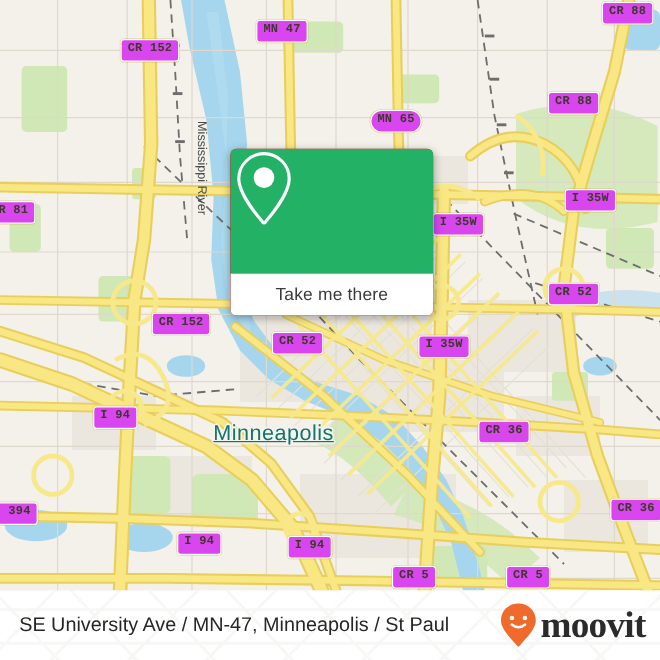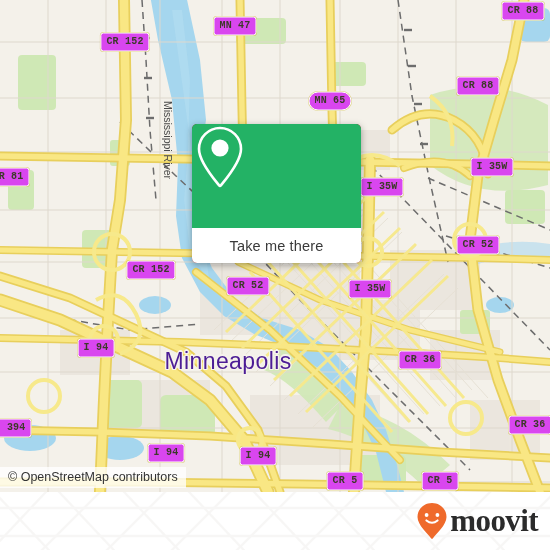--- a/index.html
+++ b/index.html
@@ -32,28 +32,29 @@
     padding:3px 5px 4px 5px;
     letter-spacing:.2px;
     white-space:nowrap;
     transform:translate(-50%,-50%);
     box-shadow:0 0 0 .5px rgba(190,170,0,.45);
     font-family:Liberation Mono, monospace;
   }
   .citylabel{
     position:absolute;
     transform:translate(-50%,-50%);
-    color:#4c1d95;
-    font-size:23px;
+    color:#0f766e;
+    font-size:18px;
     letter-spacing:.4px;
     white-space:nowrap;
     text-shadow:
       -1.2px 0 #f6f3ec, 1.2px 0 #f6f3ec, 0 -1.2px #f6f3ec, 0 1.2px #f6f3ec,
       -1px -1px #f6f3ec, 1px -1px #f6f3ec, -1px 1px #f6f3ec, 1px 1px #f6f3ec;
     font-family:"Liberation Sans", sans-serif;
+    text-decoration:underline;
   }
   .riverlabel{
     position:absolute;
     transform:translate(-50%,-50%) rotate(90deg);
     color:#4a4a4a;
     font-size:10.5px;
     white-space:nowrap;
     font-family:"Liberation Sans", sans-serif;
   }
 
@@ -310,35 +311,35 @@
         <svg width="56" height="66" viewBox="0 0 56 66">
           <path d="M28 4 C16.4 4 7 13.4 7 25 C7 38 22 55 27.2 61.5 C27.6 62 28.4 62 28.8 61.5 C34 55 49 38 49 25 C49 13.4 39.6 4 28 4 Z" fill="none" stroke="#ffffff" stroke-width="2.6"></path>
           <circle cx="28" cy="24" r="8.6" fill="#ffffff"></circle>
         </svg>
       </div>
       <div id="card-foot">
         <span>Take me there</span>
       </div>
     </div>
 
-    <div id="attrib">© OpenStreetMap contributors</div>
   </div>
 
   <div id="footer">
     <svg id="footer-wm" viewBox="0 0 550 58" preserveAspectRatio="none">
       <g stroke="#f0efed" stroke-width="2.4" fill="none">
         <path d="M-20 70 L60 -15 M30 70 L115 -15 M95 70 L180 -15 M160 70 L245 -15
                  M225 70 L310 -15 M290 70 L375 -15 M355 70 L440 -15 M420 70 L505 -15
                  M485 70 L570 -15"></path>
         <path d="M-20 -15 L60 70 M45 -15 L125 70 M110 -15 L190 70 M175 -15 L255 70
                  M240 -15 L320 70 M305 -15 L385 70 M370 -15 L450 70 M435 -15 L515 70"></path>
         <path d="M0 16 H550 M0 44 H550"></path>
       </g>
     </svg>
 
+    <div id="footer-title">SE University Ave / MN-47, Minneapolis / St Paul</div>
 
     <div id="brand">
       <svg width="32" height="38" viewBox="0 0 32 38">
         <path d="M16 1 C7.8 1 1.5 7.2 1.5 15 C1.5 23 12 32 15.2 36.4 C15.6 37 16.4 37 16.8 36.4 C20 32 30.5 23 30.5 15 C30.5 7.2 24.2 1 16 1 Z" fill="#ef6a2b"></path>
         <circle cx="10.6" cy="13" r="1.9" fill="#ffffff"></circle>
         <circle cx="21.4" cy="13" r="1.9" fill="#ffffff"></circle>
         <path d="M10.4 18.4 q5.6 4.6 11.2 0" fill="none" stroke="#ffffff" stroke-width="2" stroke-linecap="round"></path>
       </svg>
       <span id="brand-word">moovit</span>
     </div>

